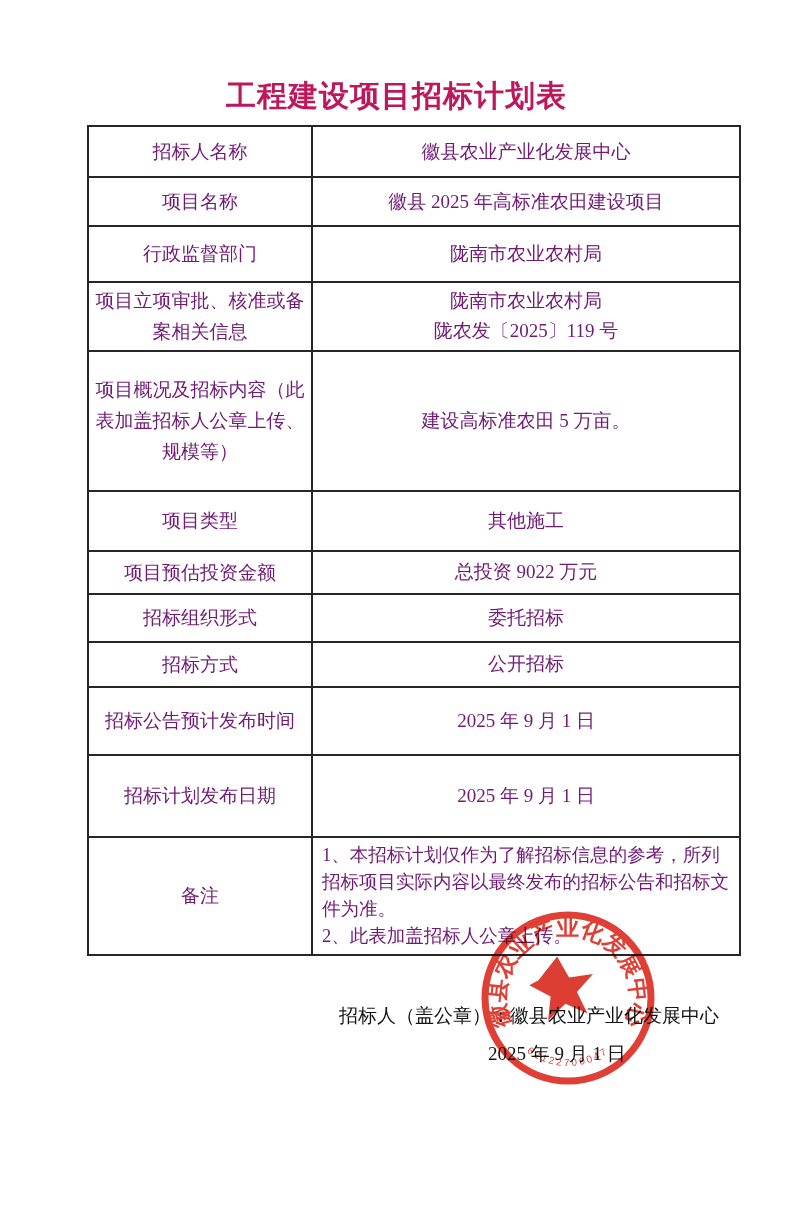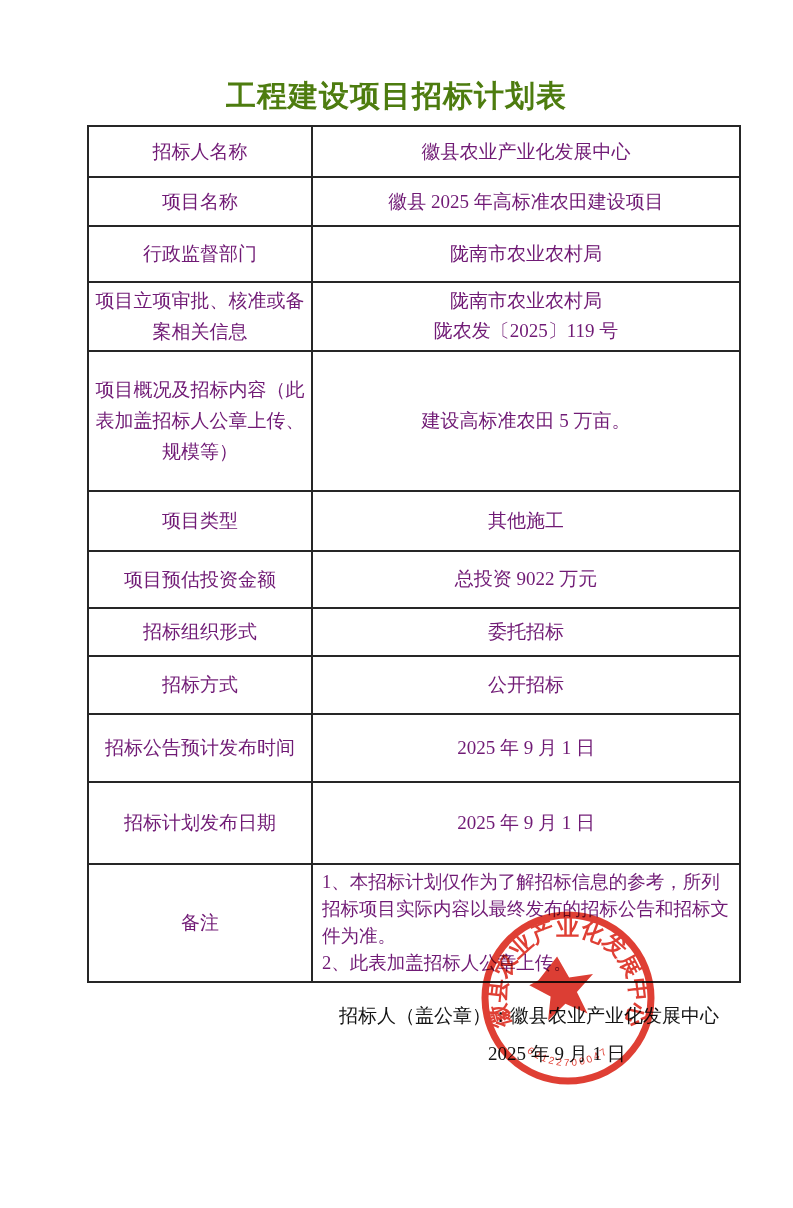--- a/index.html
+++ b/index.html
@@ -20,21 +20,21 @@
     position: absolute;
     left: 0;
     top: 76px;
     width: 793px;
     margin: 0;
     text-align: center;
     font-family: "Liberation Sans", sans-serif;
     font-weight: bold;
     font-size: 30px;
     letter-spacing: 1px;
-    color: #4d7c0f;
+    color: #be185d;
   }
   table.plan-table {
     position: absolute;
     left: 87px;
     top: 125px;
     width: 624px;
     border-collapse: collapse;
     table-layout: fixed;
   }
   table.plan-table td {
@@ -133,33 +133,33 @@
         <td class="value-cell">
             <div class="vline">建设高标准农田 5 万亩。</div>
           </td>
       </tr>
       <tr style="height:60px">
         <td class="label-cell">项目类型</td>
         <td class="value-cell">
             <div class="vline">其他施工</div>
           </td>
       </tr>
-      <tr style="height:57px">
+      <tr style="height:43px">
         <td class="label-cell">项目预估投资金额</td>
         <td class="value-cell">
             <div class="vline">总投资 9022 万元</div>
           </td>
       </tr>
       <tr style="height:48px">
         <td class="label-cell">招标组织形式</td>
         <td class="value-cell">
             <div class="vline">委托招标</div>
           </td>
       </tr>
-      <tr style="height:58px">
+      <tr style="height:45px">
         <td class="label-cell">招标方式</td>
         <td class="value-cell">
             <div class="vline">公开招标</div>
           </td>
       </tr>
       <tr style="height:68px">
         <td class="label-cell">招标公告预计发布时间</td>
         <td class="value-cell">
             <div class="vline">2025 年 9 月 1 日</div>
           </td>

